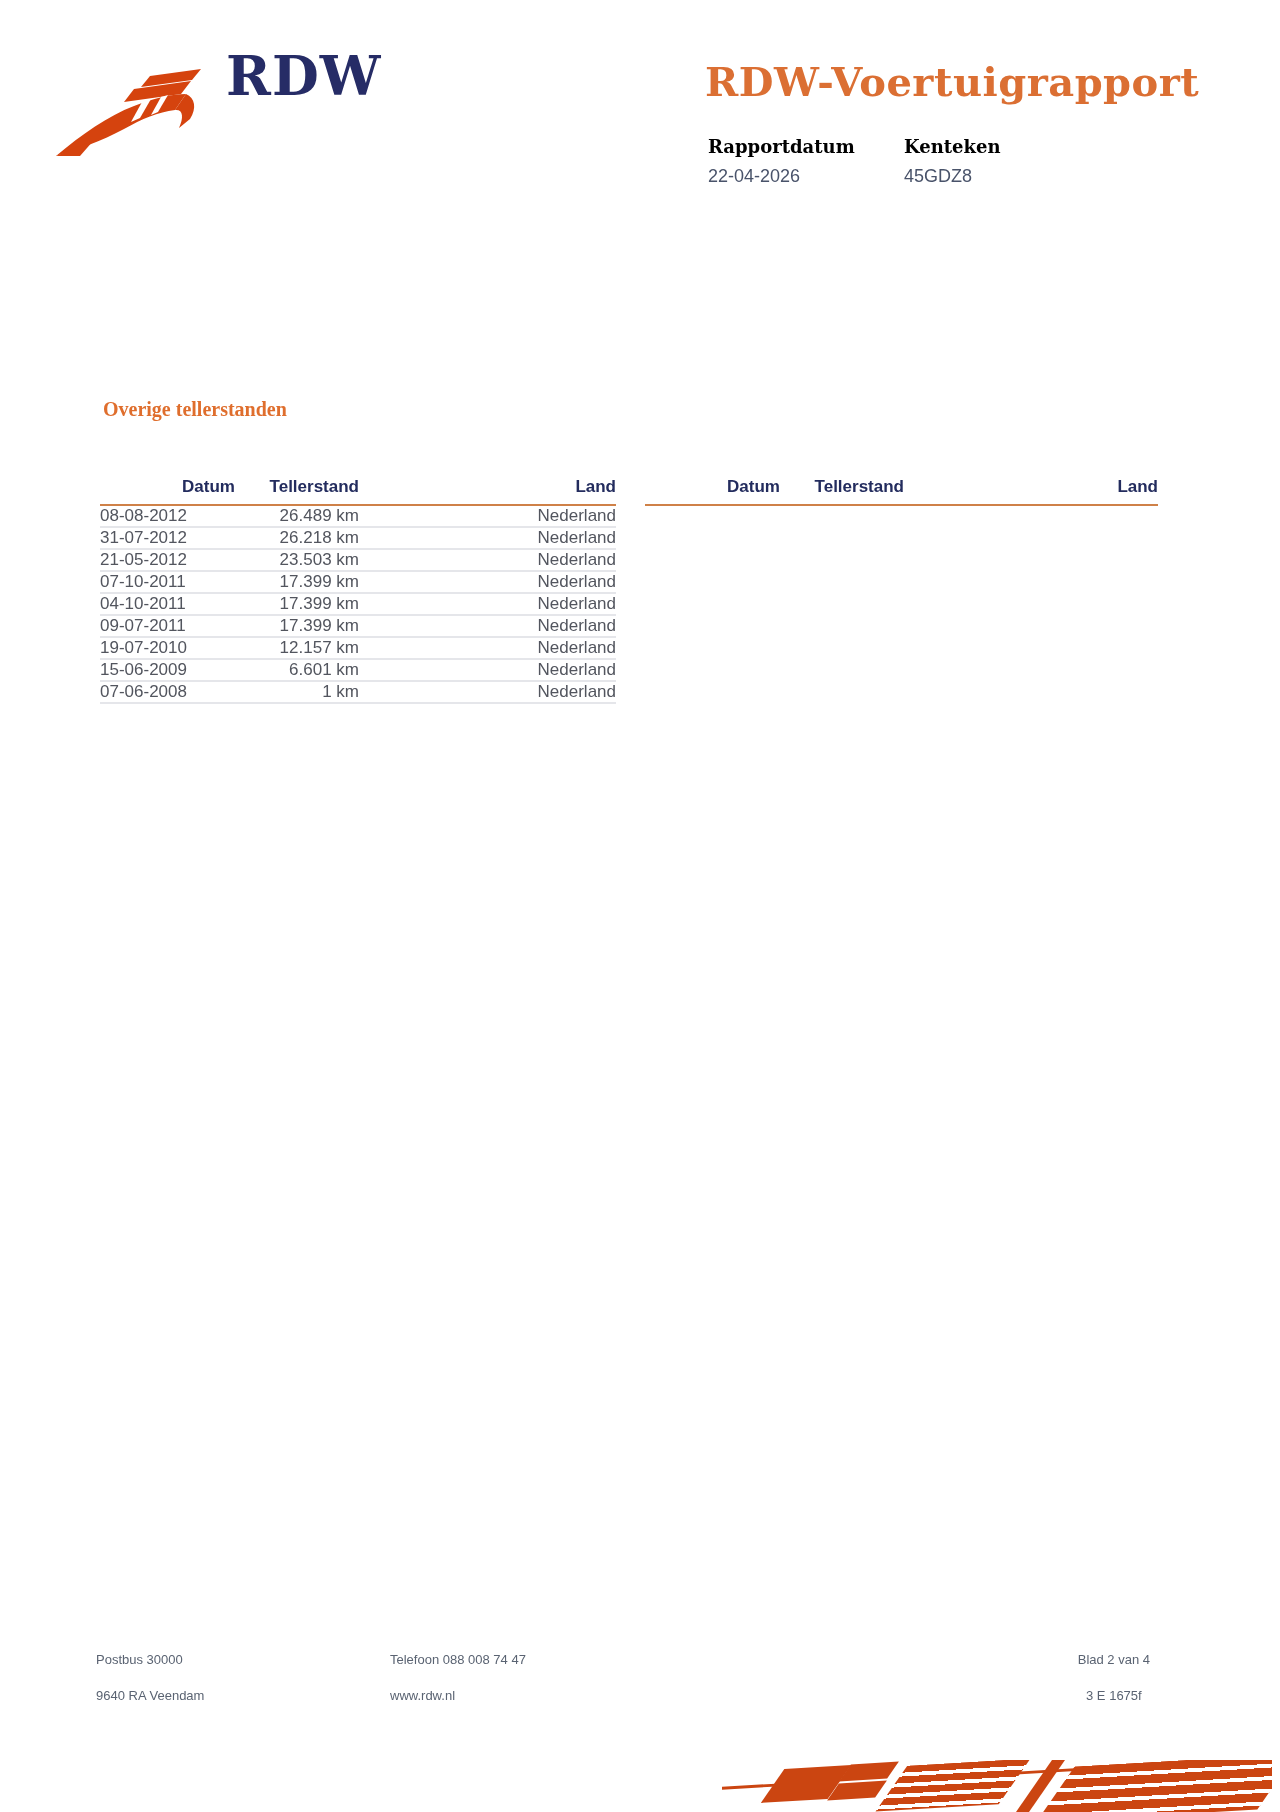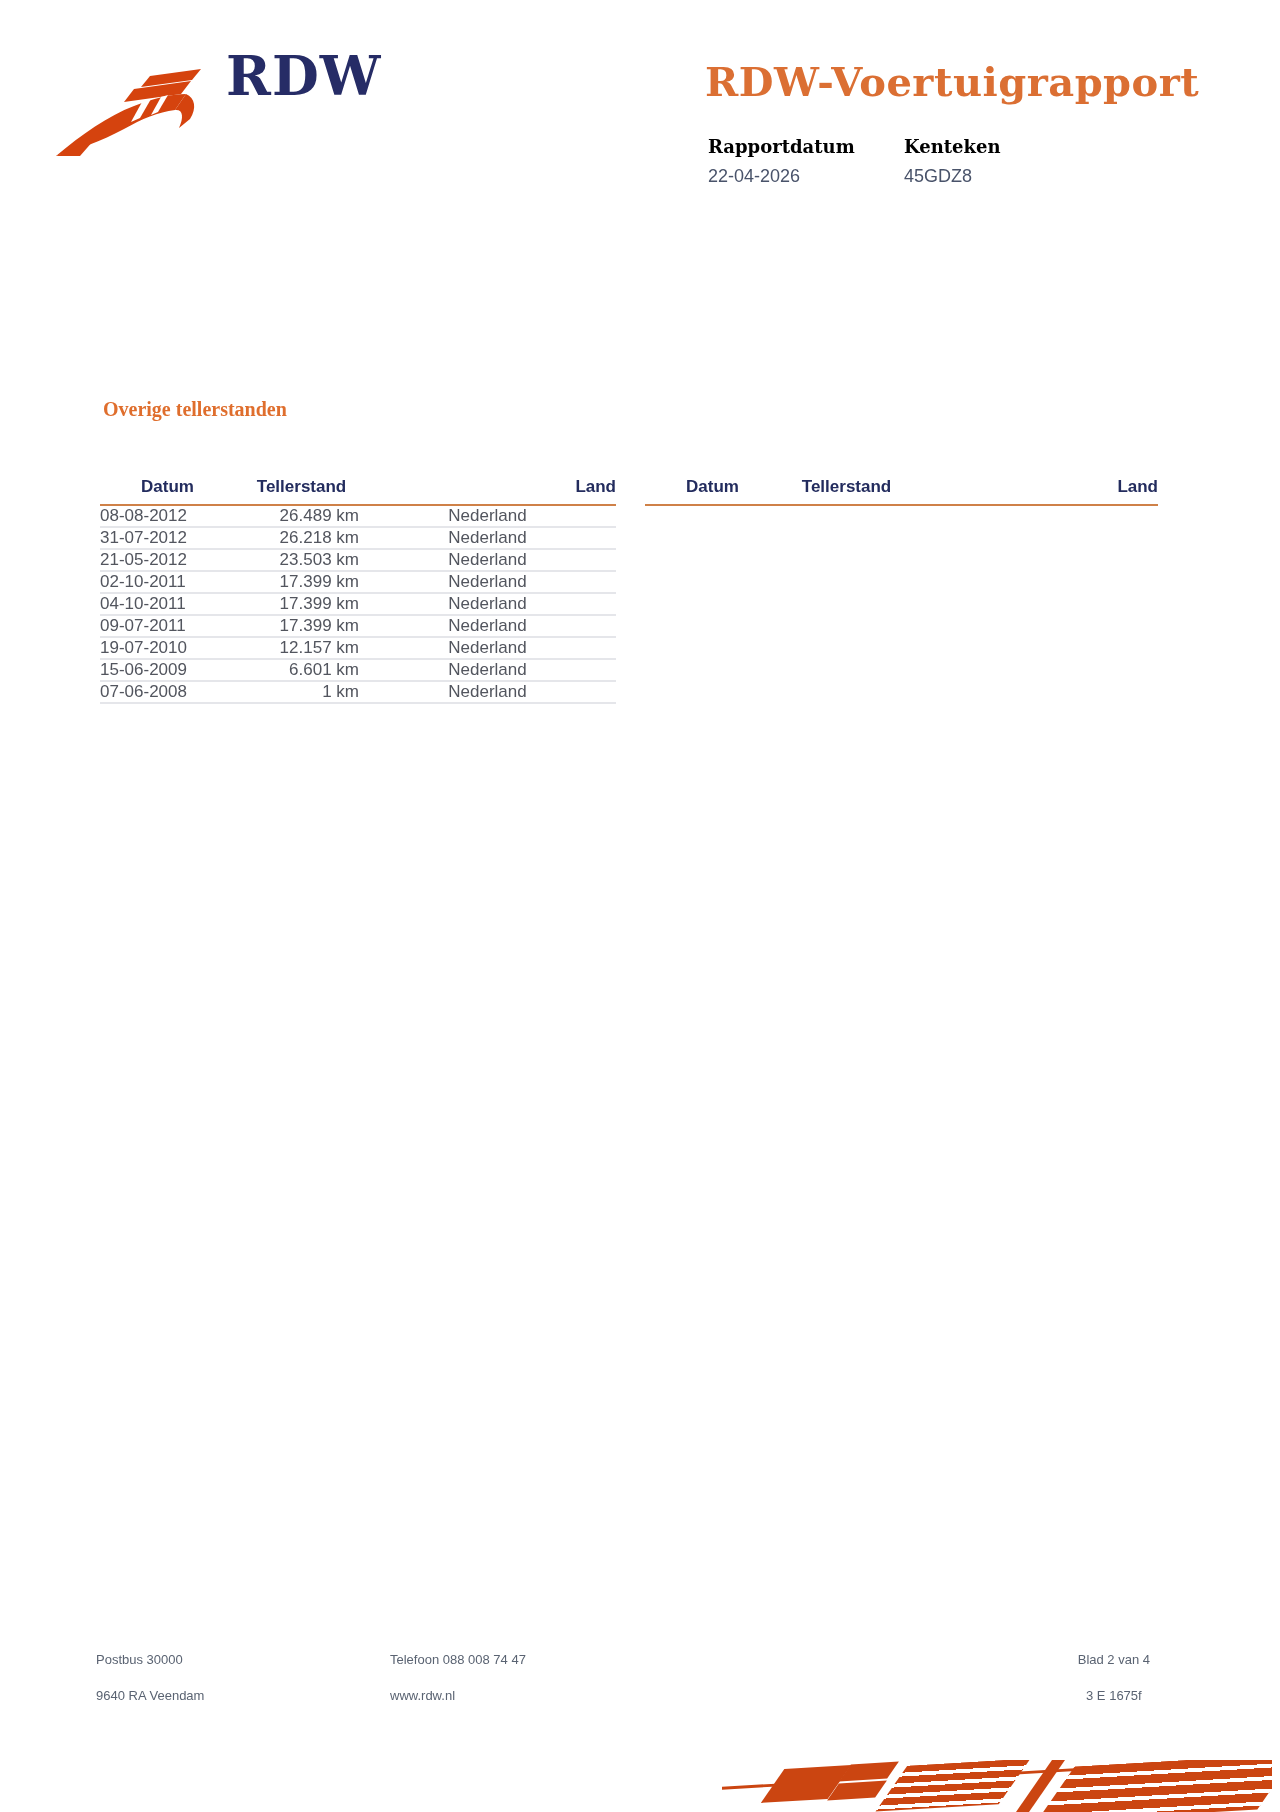--- a/index.html
+++ b/index.html
@@ -59,32 +59,32 @@
   }
   table.otable { border-collapse:collapse; table-layout:fixed; }
   table.otable.left  { width:516px; }
   table.otable.right { width:513px; }
   .otable col.c1 { width:135px; }
   .otable col.c2 { width:124px; }
   .otable th {
     font-size:17px; font-weight:bold; color:#232c5e;
     padding:0 0 7px 0;
     border-bottom:2px solid #cf8148;
-    text-align:center; vertical-align:bottom;
+    text-align:right; vertical-align:bottom;
   }
   .otable th:nth-child(2) { padding-left:9px; }
   .otable th:nth-child(3) { text-align:right; }
   .otable td {
     height:22px;
     font-size:17px; color:#52555e;
     border-bottom:2px solid #e5e6ea;
     vertical-align:middle;
   }
   .otable td:nth-child(2) { text-align:right; }
-  .otable td:nth-child(3) { text-align:center; }
+  .otable td:nth-child(3) { text-align:right; }
 
   
   .footer-col {
     position:absolute; top:1652px;
     font-size:13px; color:#5a6372;
   }
   .footer-col div { margin-bottom:21px; white-space:nowrap; }
   .footer-left  { left:96px; }
   .footer-mid   { left:390px; }
   .footer-right { right:130px; text-align:center; }
@@ -165,21 +165,21 @@
           <td>31-07-2012</td>
           <td>26.218 km</td>
           <td>Nederland</td>
         </tr>
         <tr>
           <td>21-05-2012</td>
           <td>23.503 km</td>
           <td>Nederland</td>
         </tr>
         <tr>
-          <td>02-10-2011</td>
+          <td>07-10-2011</td>
           <td>17.399 km</td>
           <td>Nederland</td>
         </tr>
         <tr>
           <td>04-10-2011</td>
           <td>17.399 km</td>
           <td>Nederland</td>
         </tr>
         <tr>
           <td>09-07-2011</td>

